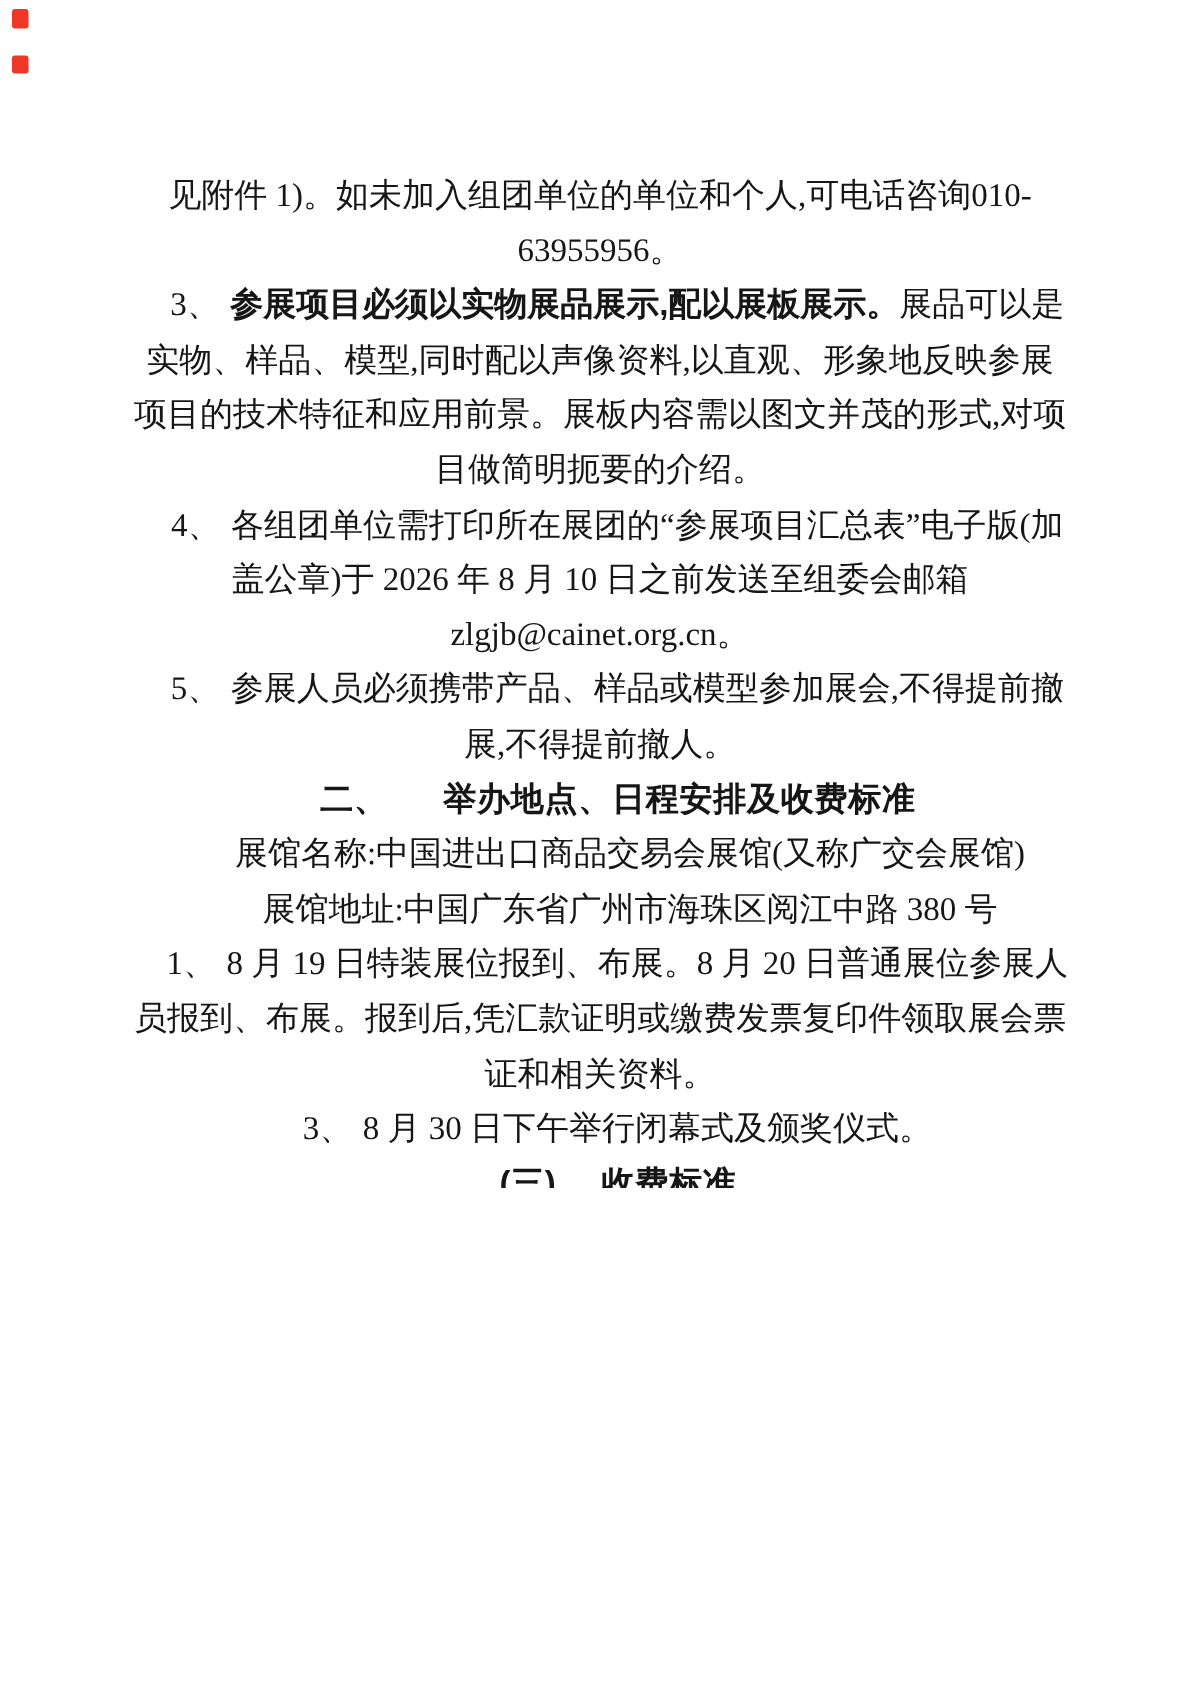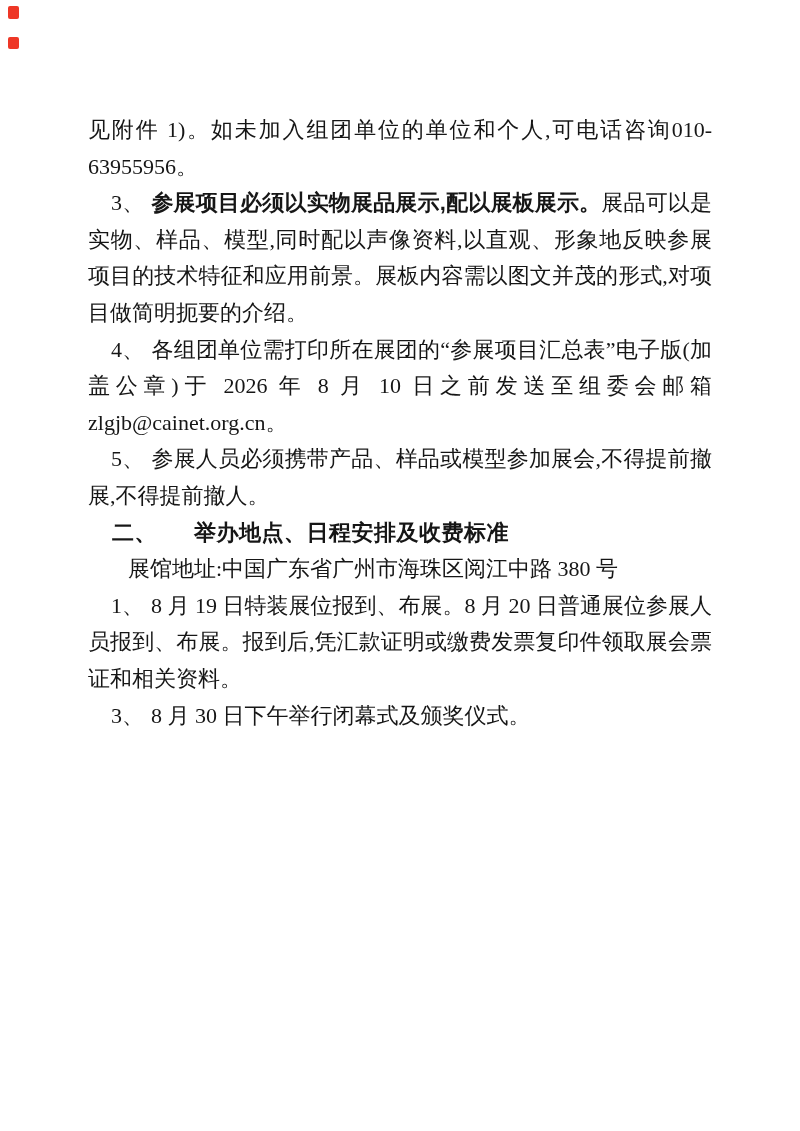--- a/index.html
+++ b/index.html
@@ -6,21 +6,21 @@
   .page {
     position:relative; width:800px; height:792px; background:#ffffff;
     font-family:"Liberation Serif","DejaVu Serif",serif;
     color:#161616; overflow:hidden;
   }
   .content {
     position:absolute; left:88px; top:112px; width:624px;
     font-size:22px; line-height:36.6px;
     text-align:justify;
   }
-  .content p { margin:0; padding:0; }
+  .content p { margin:0; padding:0;text-align:center; }
   p.indent  { text-indent:23px; }
   p.indent2 { text-indent:40px; }
   .num { margin-right:7px; }
   .bold-seg, .heading {
     font-family:"Liberation Sans","DejaVu Sans",sans-serif;
     font-weight:700;
   }
   .heading { text-indent:24px; text-align:left; letter-spacing:0.5px; }
   .hlabel-main { margin-right:37px; }
   .hlabel { margin-right:30px; }
@@ -49,27 +49,29 @@
 
     <p class="indent"><span class="num">3、</span><span class="bold-seg">参展项目必须以实物展品展示,配以展板展示。</span><span>展品可以是实物、样品、模型,同时配以声像资料,以直观、形象地反映参展项目的技术特征和应用前景。展板内容需以图文并茂的形式,对项目做简明扼要的介绍。</span></p>
 
     <p class="indent"><span class="num">4、</span><span>各组团单位需打印所在展团的“参展项目汇总表”电子版(加盖公章)于 2026 年 8 月 10 日之前发送至组委会邮箱zlgjb@cainet.org.cn。</span></p>
 
     <p class="indent"><span class="num">5、</span><span>参展人员必须携带产品、样品或模型参加展会,不得提前撤展,不得提前撤人。</span></p>
 
     <p class="heading"><span class="hlabel-main">二、</span><span>举办地点、日程安排及收费标准</span></p>
 
 
+    <p class="indent2"><span>展馆名称:中国进出口商品交易会展馆(又称广交会展馆)</span></p>
 
     <p class="indent2"><span>展馆地址:中国广东省广州市海珠区阅江中路 380 号</span></p>
 
 
     <p class="indent"><span class="num">1、</span><span>8 月 19 日特装展位报到、布展。8 月 20 日普通展位参展人员报到、布展。报到后,凭汇款证明或缴费发票复印件领取展会票证和相关资料。</span></p>
 
 
     <p class="indent"><span class="num">3、</span><span>8 月 30 日下午举行闭幕式及颁奖仪式。</span></p>
 
+    <p class="heading"><span class="hlabel">(三)</span><span>收费标准</span></p>
 
   </div>
 
   <div class="page-number">3</div>
 
 </div>
 
 </body></html>

